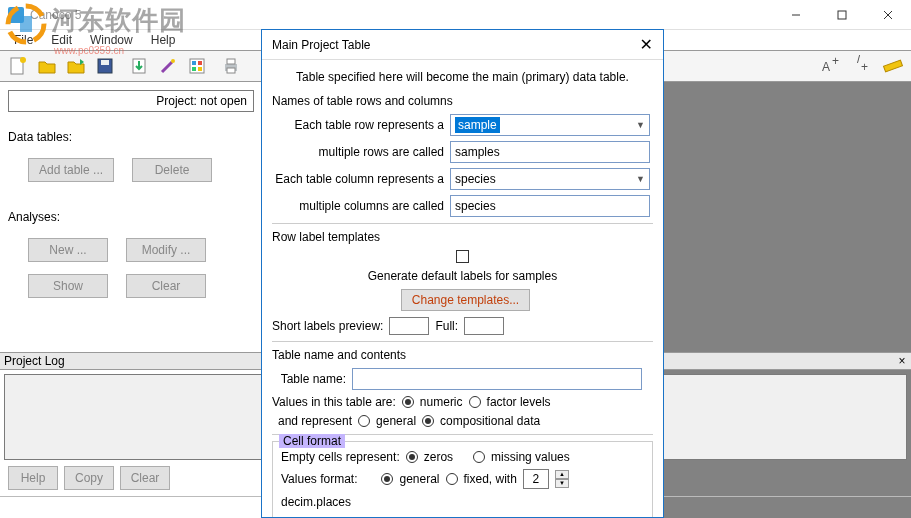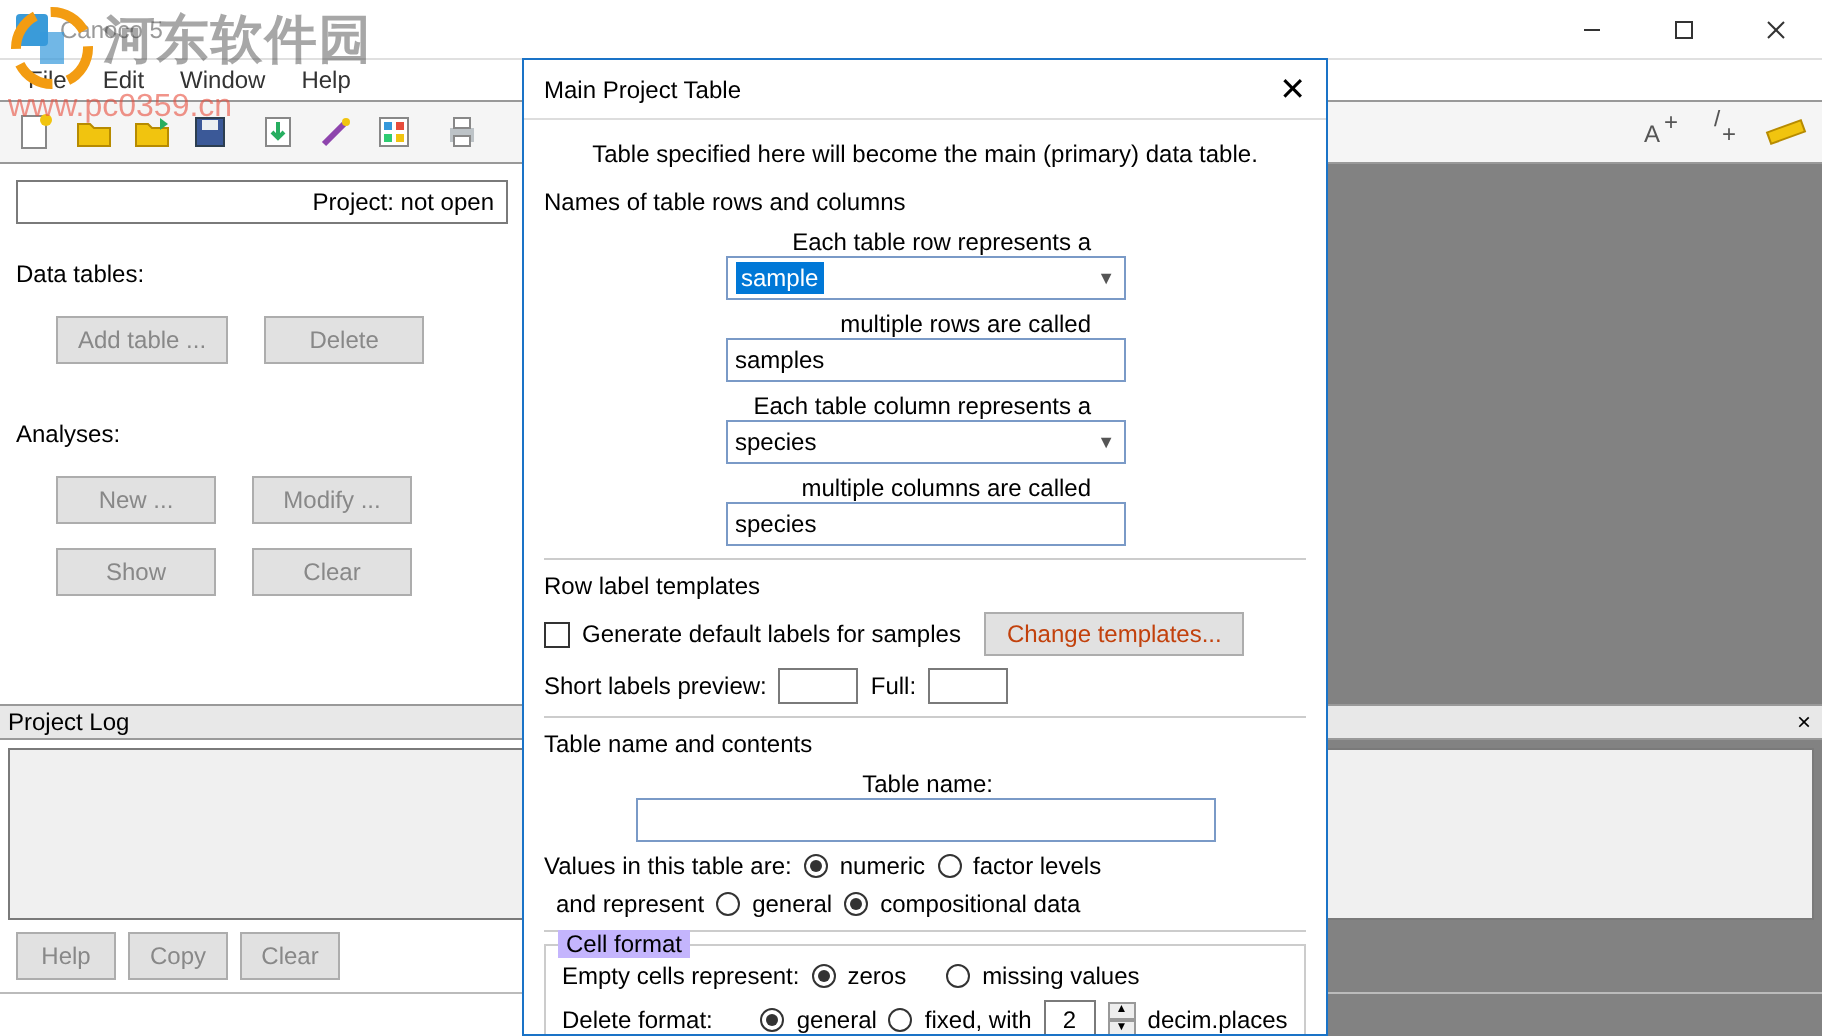--- a/index.html
+++ b/index.html
@@ -17,21 +17,21 @@
 
 .toolbar { height: 32px; border: 1px solid #999; border-left: none; border-right: none; display: flex; align-items: center; padding: 2px 4px; gap: 1px; background: #f5f5f5; }
 .tool-btn { width: 28px; height: 26px; display: flex; align-items: center; justify-content: center; border: 1px solid transparent; }
 .tool-btn svg { width: 22px; height: 22px; }
 .tool-sep { width: 4px; }
 .tool-btn.right { margin-left: 2px; }
 
 .watermark { position: absolute; top: 2px; left: 4px; pointer-events: none; z-index: 5; }
 .watermark .logo { display: inline-block; vertical-align: middle; }
 .watermark .wm-text { font-size: 26px; font-weight: bold; color: rgba(60,60,60,0.45); letter-spacing: 1px; }
-.watermark .wm-sub { font-size: 16px; color: rgba(231,76,60,0.6); display: block; margin-top: -4px; }
+.watermark .wm-sub { font-size: 10px; color: rgba(231,76,60,0.6); display: block; margin-top: -4px; margin-left: 50px; }
 
 .main-area { display: flex; height: calc(100% - 82px); }
 .left-panel { width: 262px; padding: 8px; display: flex; flex-direction: column; gap: 6px; }
 .project-label-box { border: 1px solid #7a7a7a; height: 22px; display: flex; align-items: center; justify-content: flex-end; padding-right: 6px; }
 .section-label { margin-top: 12px; margin-bottom: 4px; }
 .btn-row { display: flex; gap: 18px; margin-left: 20px; margin-top: 4px; }
 .btn { min-width: 80px; height: 24px; border: 1px solid #adadad; background: #e1e1e1; color: #888; display: flex; align-items: center; justify-content: center; padding: 0 10px; cursor: default; }
 .btn.small { min-width: 50px; padding: 0 8px; }
 
 .right-canvas { flex: 1; background: #828282; }
@@ -44,29 +44,29 @@
 .statusbar { height: 20px; border-top: 1px solid #bbb; }
 
 
 .dialog { position: absolute; left: 261px; top: 29px; width: 403px; height: 489px; background: #fff; border: 1px solid #1a73c7; z-index: 10; display: flex; flex-direction: column; }
 .dlg-title { height: 30px; display: flex; align-items: center; padding: 0 10px; border-bottom: 1px solid #ddd; }
 .dlg-title-text { font-size: 12px; }
 .dlg-close { margin-left: auto; font-size: 16px; cursor: pointer; font-family: Arial; }
 .dlg-body { padding: 6px 10px 0 10px; overflow: hidden; flex: 1; }
 .dlg-intro { text-align: center; margin: 4px 0 10px; }
 .fieldset-label { margin: 4px 0 6px; }
-.form-row { display: flex; align-items: center; margin-bottom: 5px; flex-direction: column; }
+.form-row { display: flex; align-items: center; margin-bottom: 5px; }
 .form-row .lbl { width: 178px; text-align: right; padding-right: 6px; }
 .combo, .txt { height: 22px; border: 1px solid #7a9ac7; padding: 2px 4px; background: #fff; }
 .combo { width: 200px; display: flex; align-items: center; justify-content: space-between; }
 .combo .sel { background: #0078d7; color: #fff; padding: 1px 3px; }
 .combo .arrow { font-size: 9px; color: #555; }
 .txt { width: 200px; }
 .hr { border: none; border-top: 1px solid #ccc; margin: 6px 0; }
-.chk-row { display: flex; align-items: center; gap: 6px; margin-bottom: 6px; }
+.chk-row { display: flex; align-items: center; gap: 6px; margin-bottom: 6px; flex-direction: column; }
 .chk { width: 13px; height: 13px; border: 1px solid #333; display: inline-block; }
 .inline-btn { height: 22px; border: 1px solid #adadad; background: #e1e1e1; color: #c2410c; padding: 0 10px; display: inline-flex; align-items: center; }
 .preview-row { display: flex; align-items: center; gap: 6px; margin-bottom: 6px; }
 .preview-box { width: 40px; height: 18px; border: 1px solid #7a7a7a; background: #fff; }
 .radio-row { display: flex; align-items: center; gap: 6px; margin-bottom: 5px; flex-wrap: wrap; }
 .radio { width: 12px; height: 12px; border: 1px solid #333; border-radius: 50%; display: inline-flex; align-items: center; justify-content: center; }
 .radio.checked::after { content: ""; width: 6px; height: 6px; background: #333; border-radius: 50%; }
 .spin { width: 26px; height: 20px; border: 1px solid #7a7a7a; display: inline-flex; align-items: center; justify-content: center; background: #fff; }
 .spin-btns { display: inline-flex; flex-direction: column; }
 .spin-btns div { width: 14px; height: 9px; border: 1px solid #999; font-size: 6px; text-align: center; line-height: 7px; background: #eee; }
@@ -319,21 +319,21 @@
       <span class="legend">Cell format</span>
       <div class="radio-row">
         <span>Empty cells represent:</span>
         <span class="radio checked"></span>
         <span>zeros</span>
         <span style="width:8px"></span>
         <span class="radio"></span>
         <span>missing values</span>
       </div>
       <div class="radio-row">
-        <span>Delete format:</span>
+        <span>Values format:</span>
         <span style="width:12px"></span>
         <span class="radio checked"></span>
         <span>general</span>
         <span class="radio"></span>
         <span>fixed, with</span>
         <span class="spin">2</span>
         <span class="spin-btns">
             <div>▲</div>
             <div>▼</div>
           </span>

